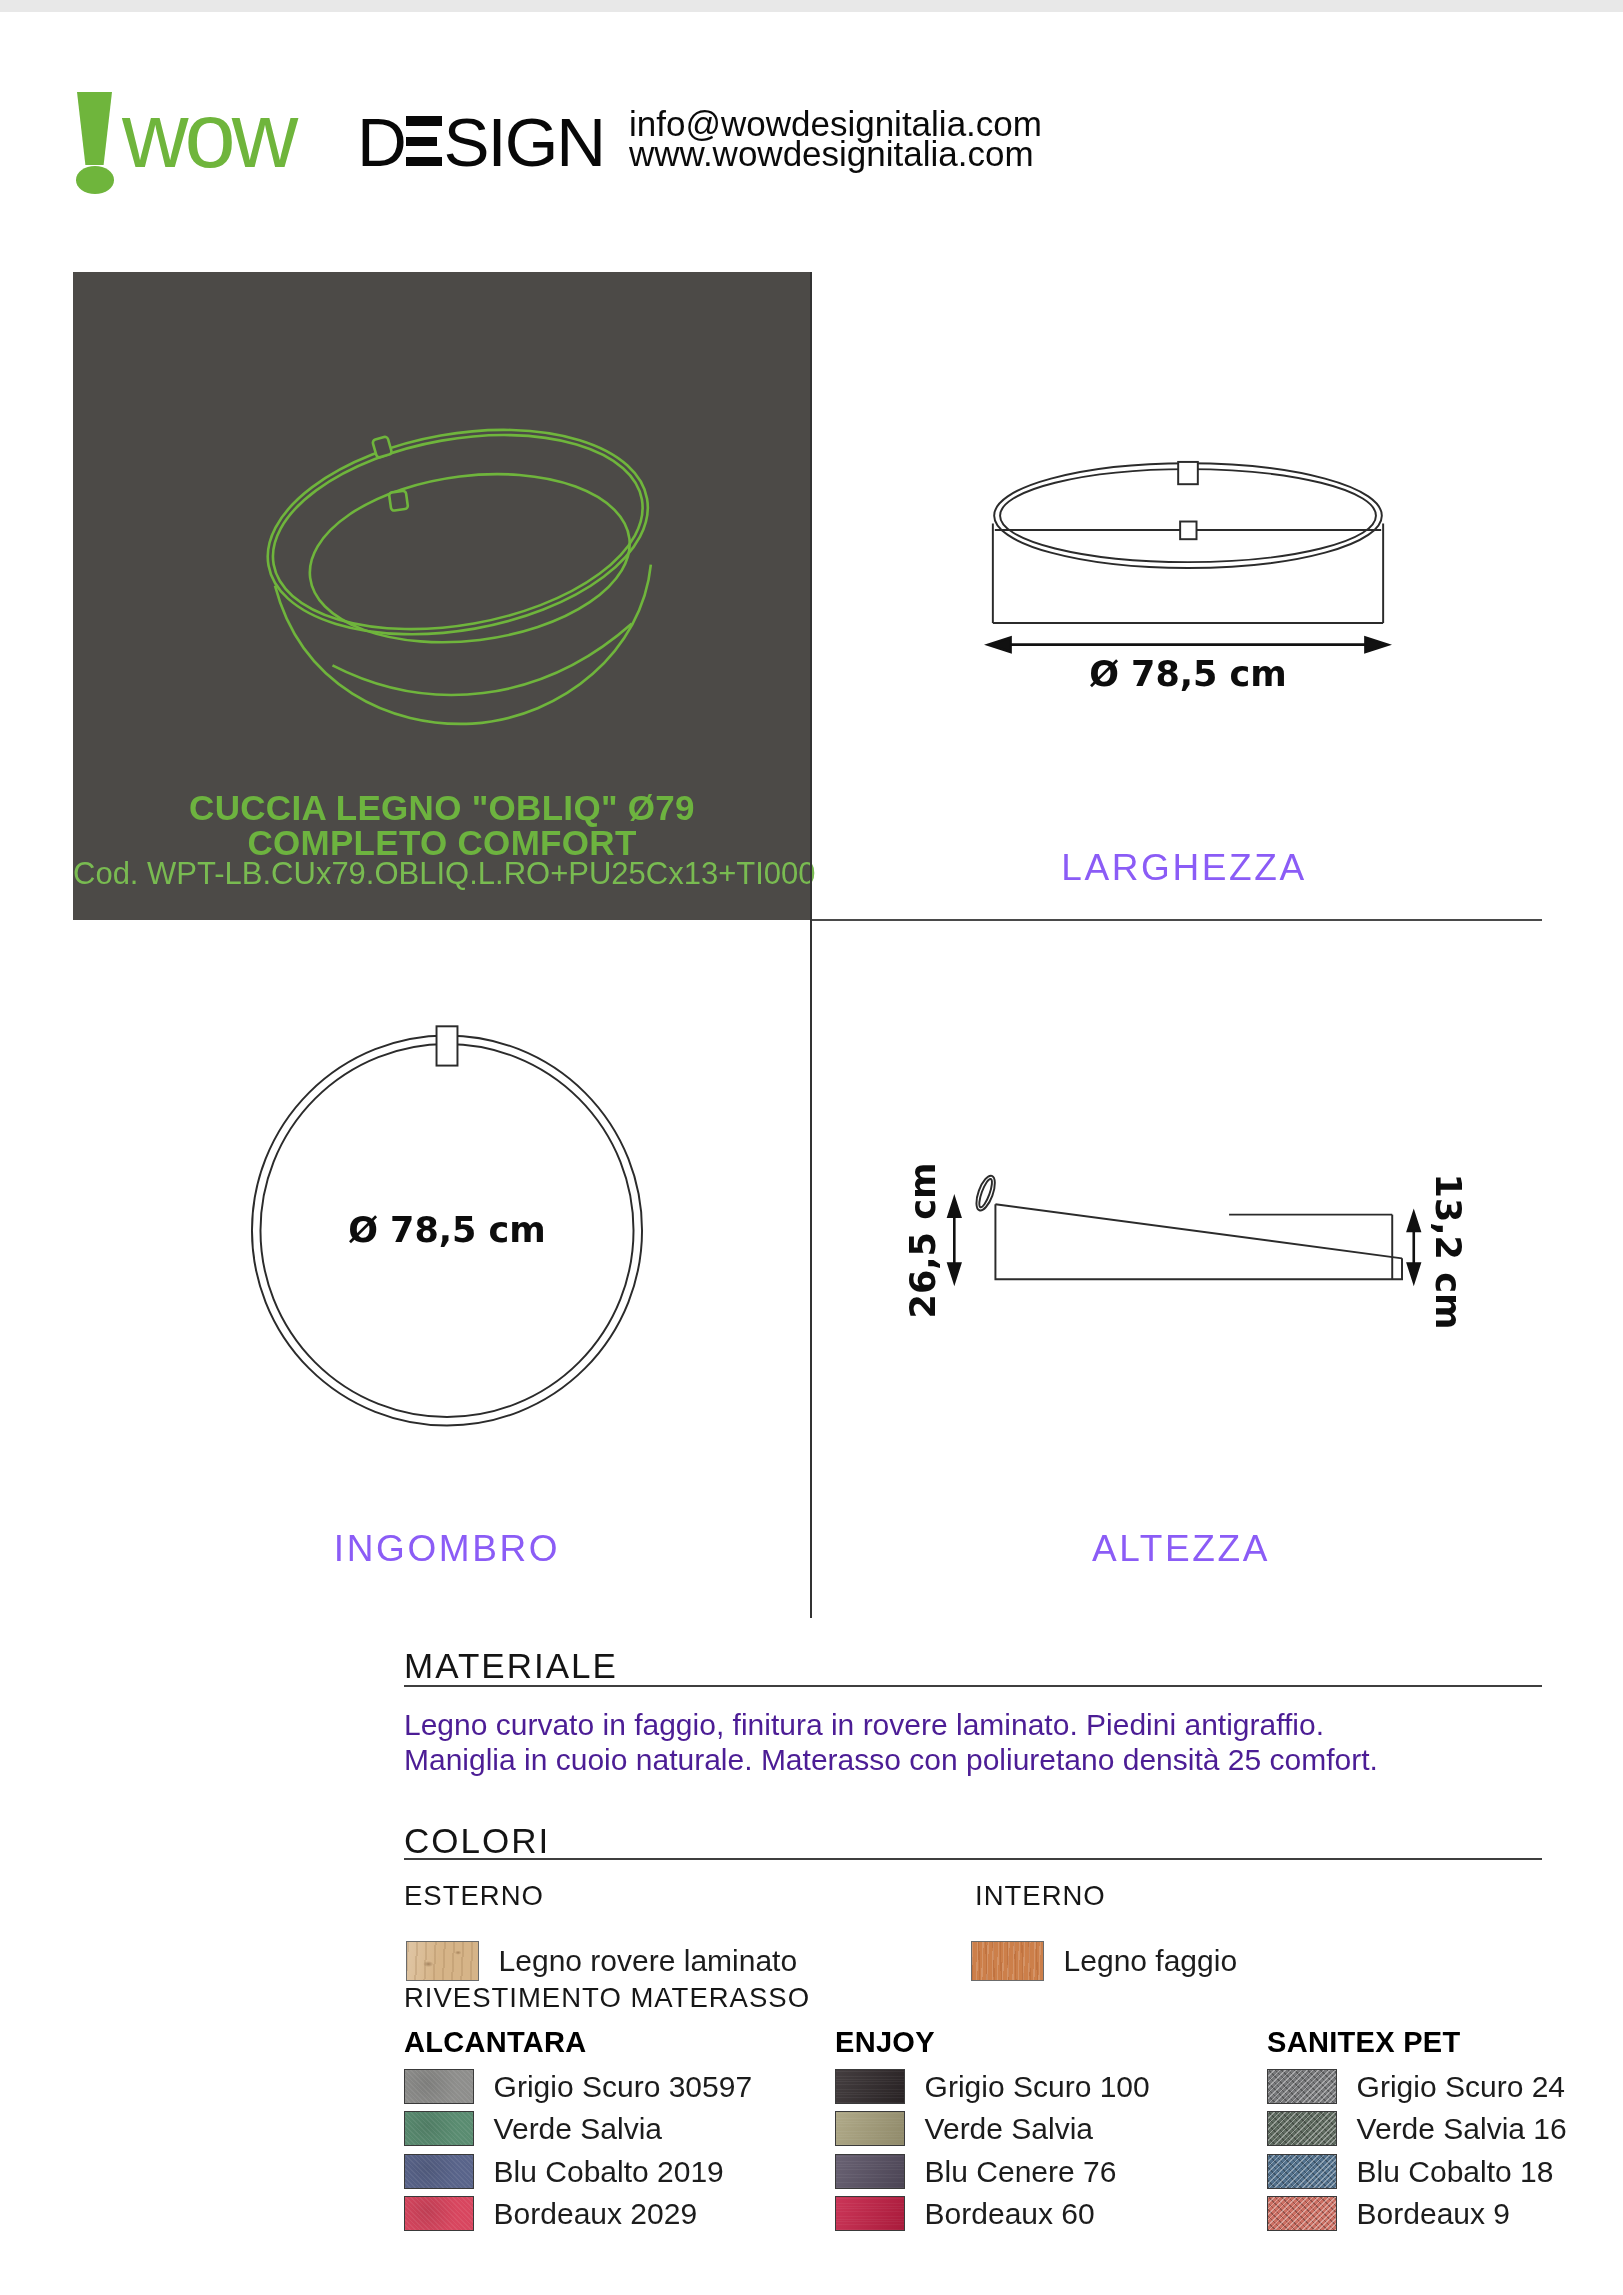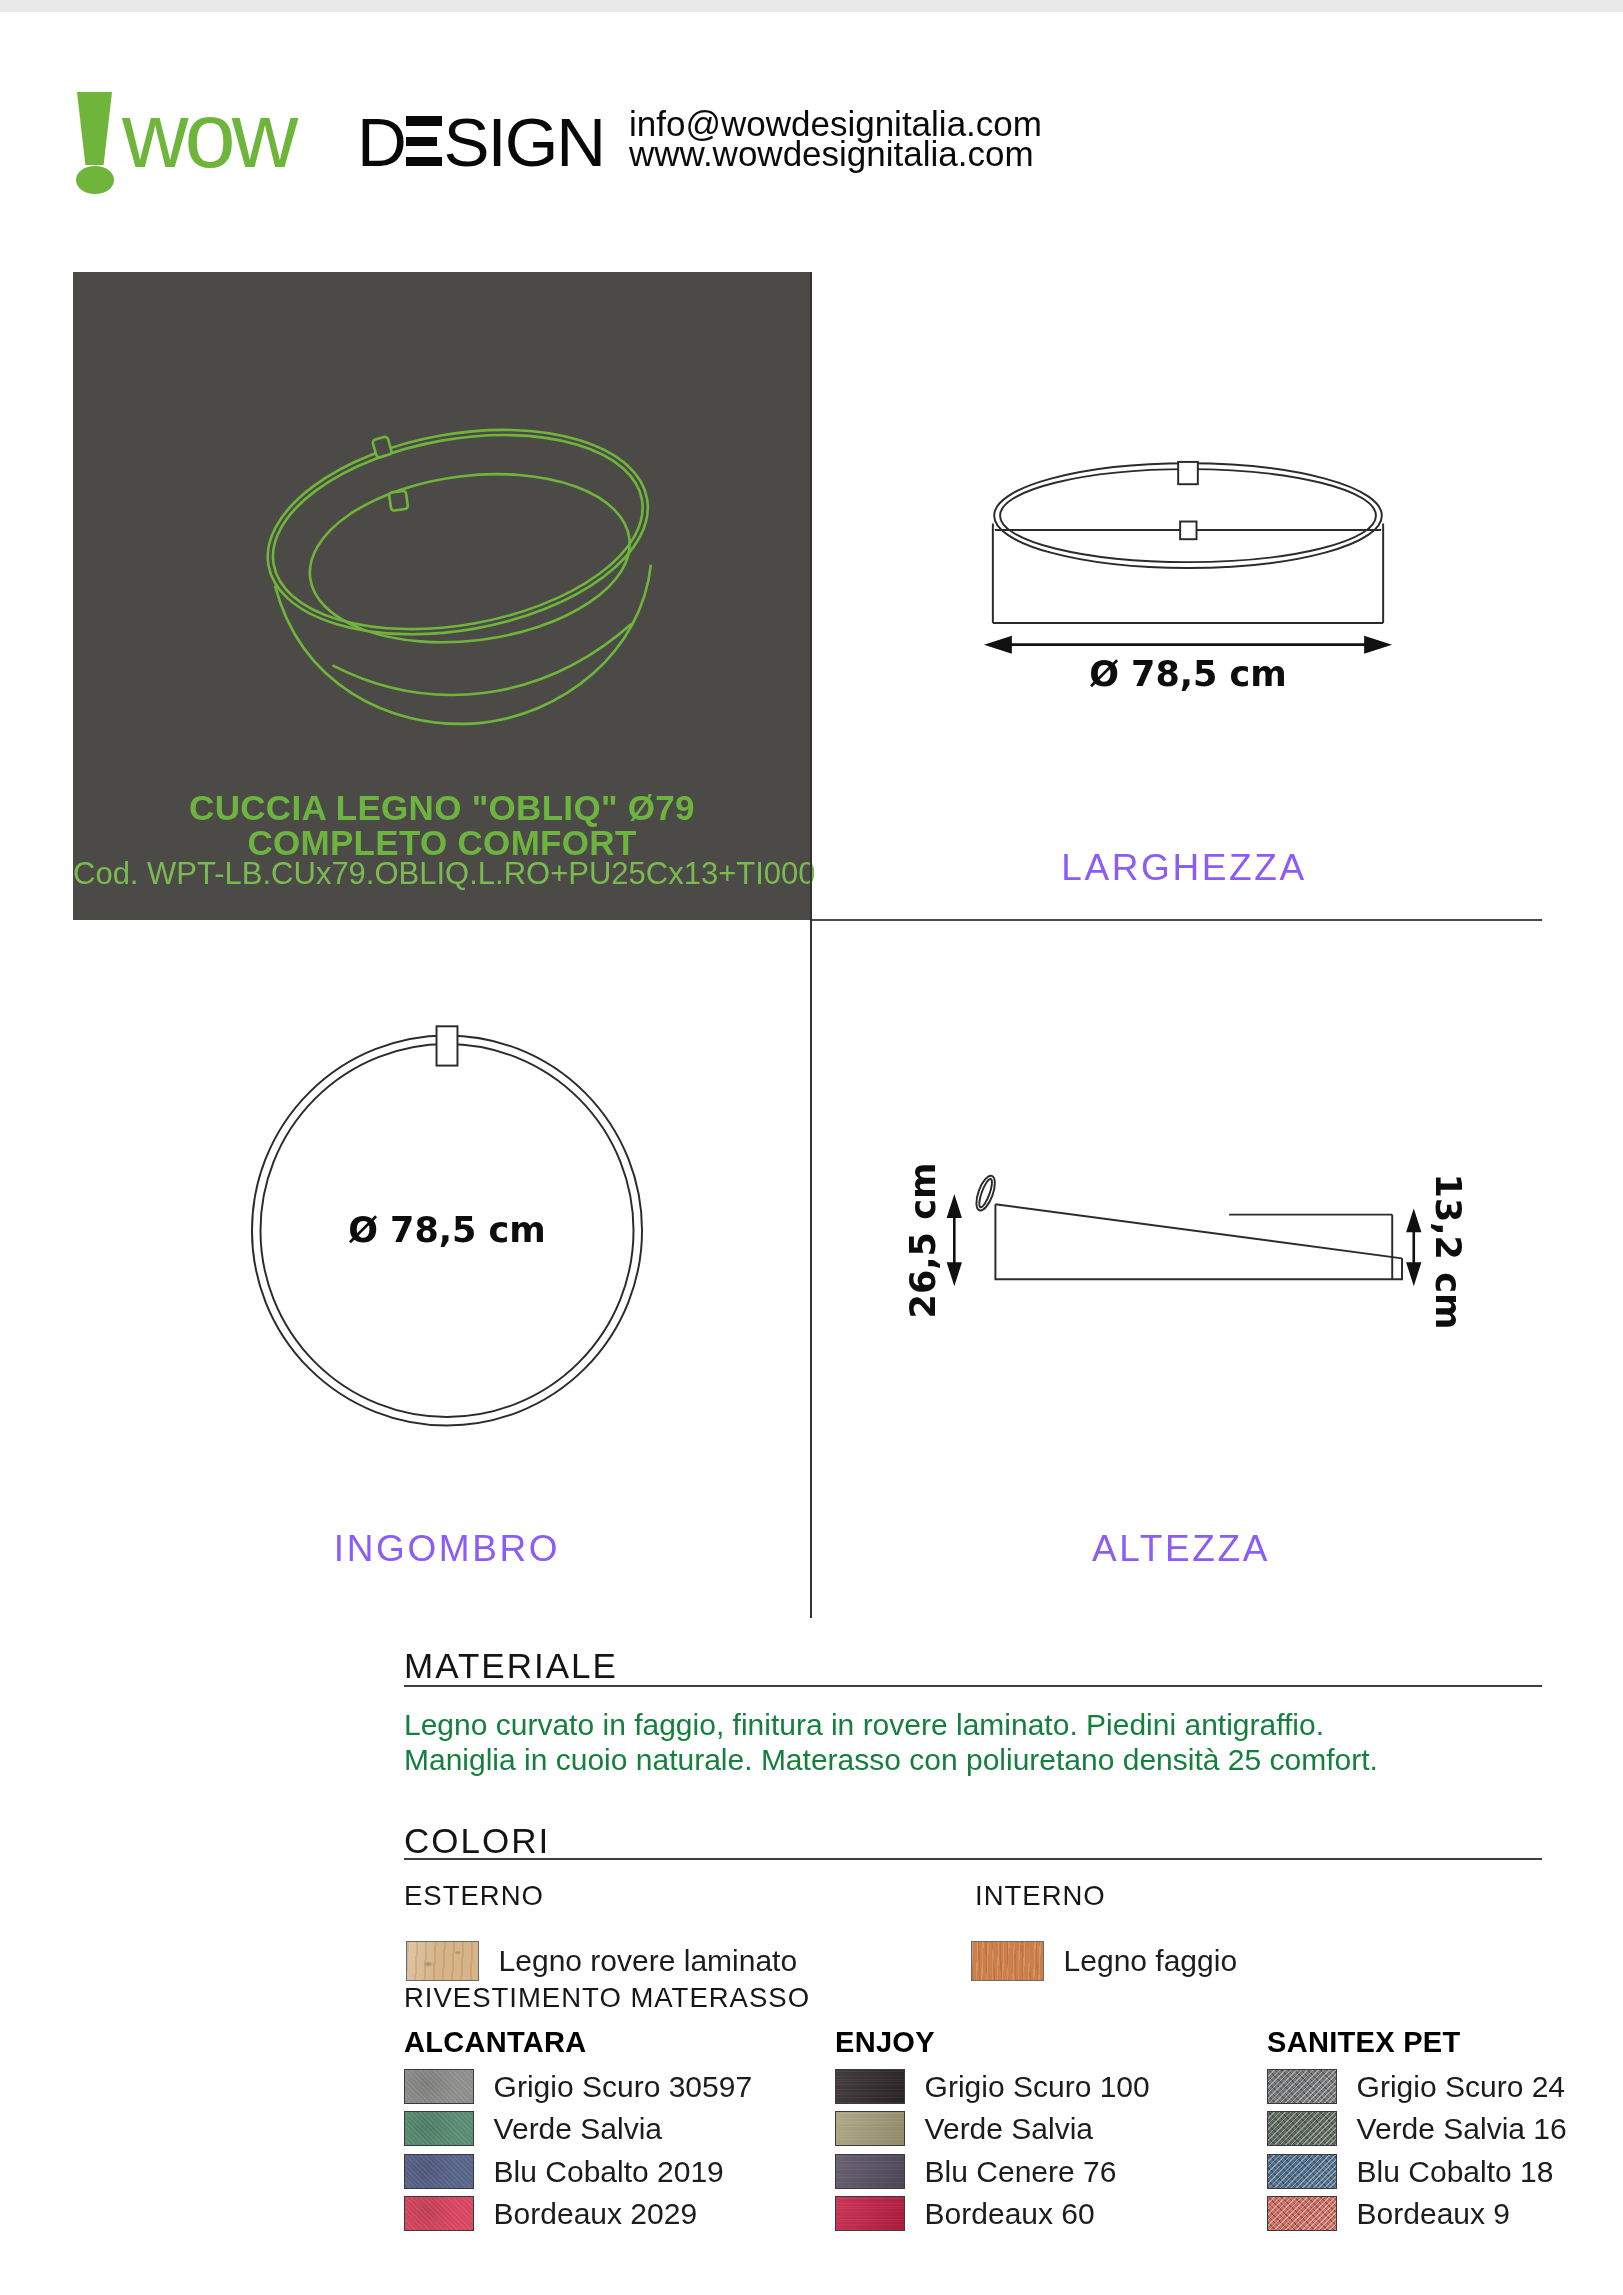--- a/index.html
+++ b/index.html
@@ -35,21 +35,21 @@
 
   
   .view-label{font-size:37px;letter-spacing:2.6px;color:#8b5cf6;text-align:center;white-space:nowrap;}
   .dim{font-family:"DejaVu Sans",sans-serif;font-weight:bold;font-size:35px;color:#0d0d0d;
        text-align:center;white-space:nowrap;}
   .dim-rot{width:157px;height:37px;line-height:37px;}
 
   
   .thin-head{font-size:35px;letter-spacing:2px;color:#141414;}
   .rule{height:2px;background:#3f3f3f;}
-  .body-text{font-size:30px;color:#15803d;white-space:nowrap;}
+  .body-text{font-size:30px;color:#4c1d95;white-space:nowrap;}
   .small-head{font-size:27.5px;letter-spacing:1px;color:#161616;}
   .col-head{font-size:29px;font-weight:bold;letter-spacing:0.3px;color:#000;}
   .swatch-row{display:flex;align-items:center;gap:19.6px;}
   .swatch{width:68px;height:33px;border:1.3px solid #3a3a3a;flex:none;}
   .swatch-wood{width:71px;height:38px;border:1.3px solid #6b6b6b;}
   .swatch-label{font-size:30px;color:#1c1c1c;white-space:nowrap;}
 
   
   .tex-oak{background-image:
      repeating-linear-gradient(93deg,rgba(139,102,61,.20) 0 2px,transparent 2px 9.2px),

